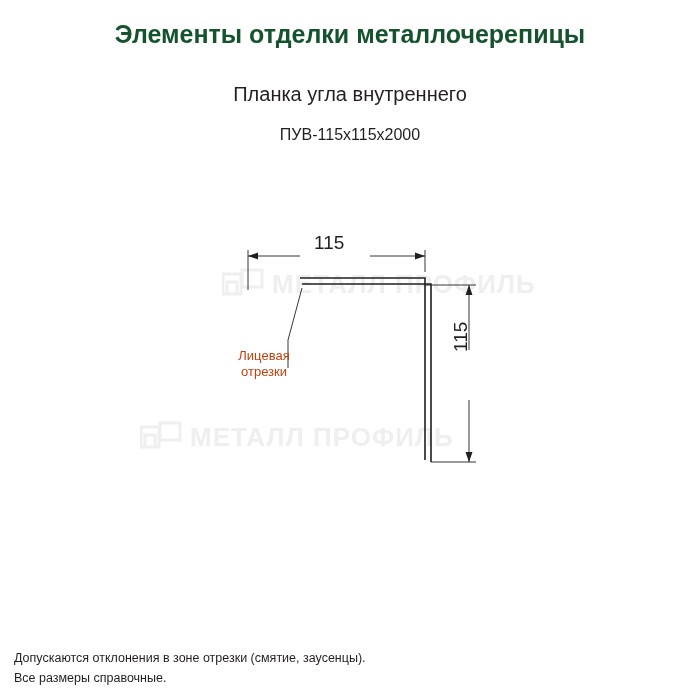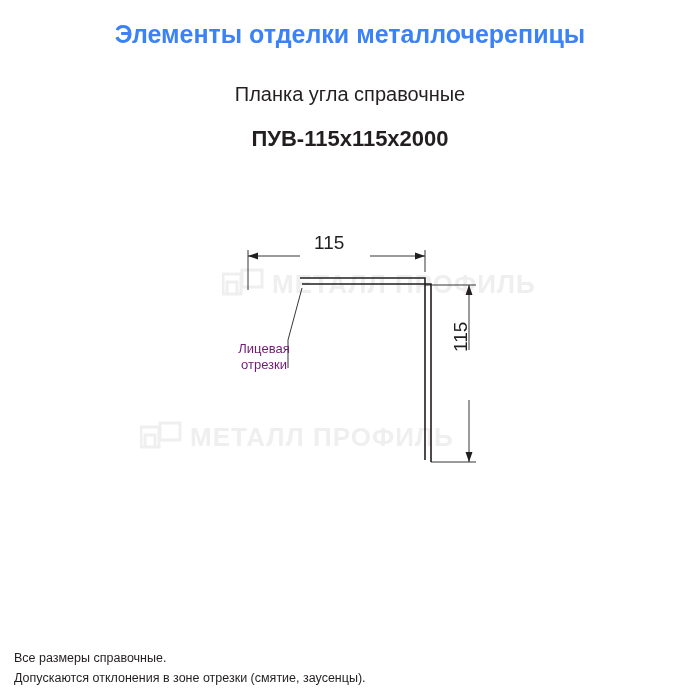--- a/index.html
+++ b/index.html
@@ -23,40 +23,40 @@
   
   .title-main {
     position: absolute;
     top: 20px;
     left: 0;
     width: 700px;
     text-align: center;
     font-size: 25px;
     font-weight: bold;
     letter-spacing: 0px;
-    color: #3b82f6;
+    color: #14532d;
   }
   .title-sub {
     position: absolute;
     top: 83px;
     left: 0;
     width: 700px;
     text-align: center;
     font-size: 20px;
     font-weight: normal;
     color: #231f20;
   }
   .title-code {
     position: absolute;
     top: 126px;
     left: 0;
     width: 700px;
     text-align: center;
-    font-size: 22px;
-    font-weight: bold;
+    font-size: 16px;
+    font-weight: normal;
     color: #231f20;
   }
 
   
   .wm {
     position: absolute;
     color: #efeff0;
     font-size: 26px;
     font-weight: bold;
     letter-spacing: 1px;
@@ -89,27 +89,27 @@
     left: 314px;
   }
   .dim-right {
     top: 352px;
     left: 450px;
     transform: rotate(-90deg);
     transform-origin: left top;
   }
   .face-label {
     position: absolute;
-    top: 341px;
+    top: 348px;
     left: 222px;
     width: 84px;
     text-align: center;
     font-size: 13px;
     line-height: 16px;
-    color: #701a75;
+    color: #c2410c;
   }
 
   
   .footer {
     position: absolute;
     left: 14px;
     bottom: 12px;
     font-size: 12.5px;
     line-height: 20px;
     color: #231f20;
@@ -134,21 +134,21 @@
     <span class="wm-logo">
       <svg width="42" height="30" viewBox="0 0 42 30">
         <rect x="1" y="6" width="18" height="20" fill="none" stroke="#efeff0" stroke-width="3"></rect>
         <rect x="20" y="2" width="20" height="17" fill="none" stroke="#efeff0" stroke-width="3"></rect>
         <path d="M5 26 L5 14 L15 14 L15 26" fill="none" stroke="#efeff0" stroke-width="3"></path>
       </svg>
     </span><span>МЕТАЛЛ ПРОФИЛЬ</span>
   </div>
 
   <div class="title-main">Элементы отделки металлочерепицы</div>
-  <div class="title-sub">Планка угла справочные</div>
+  <div class="title-sub">Планка угла внутреннего</div>
   <div class="title-code">ПУВ-115х115х2000</div>
 
   <svg class="drawing" width="700" height="700">
 
     <g fill="none" stroke="#231f20" stroke-width="1.6">
       <path d="M300 278 L425 278 L425 460"></path>
       <path d="M302 284 L431 284 L431 462"></path>
     </g>
 
     <g stroke="#231f20" stroke-width="0.9" fill="none">
@@ -180,17 +180,17 @@
 
   <div class="dim-label dim-top">115</div>
   <div class="dim-label dim-right">115</div>
 
   <div class="face-label">
     <div>Лицевая</div>
     <div>отрезки</div>
   </div>
 
   <div class="footer">
+    <div>Допускаются отклонения в зоне отрезки (смятие, заусенцы).</div>
     <div>Все размеры справочные.</div>
-    <div>Допускаются отклонения в зоне отрезки (смятие, заусенцы).</div>
   </div>
 
 </div>
 
 </body></html>

